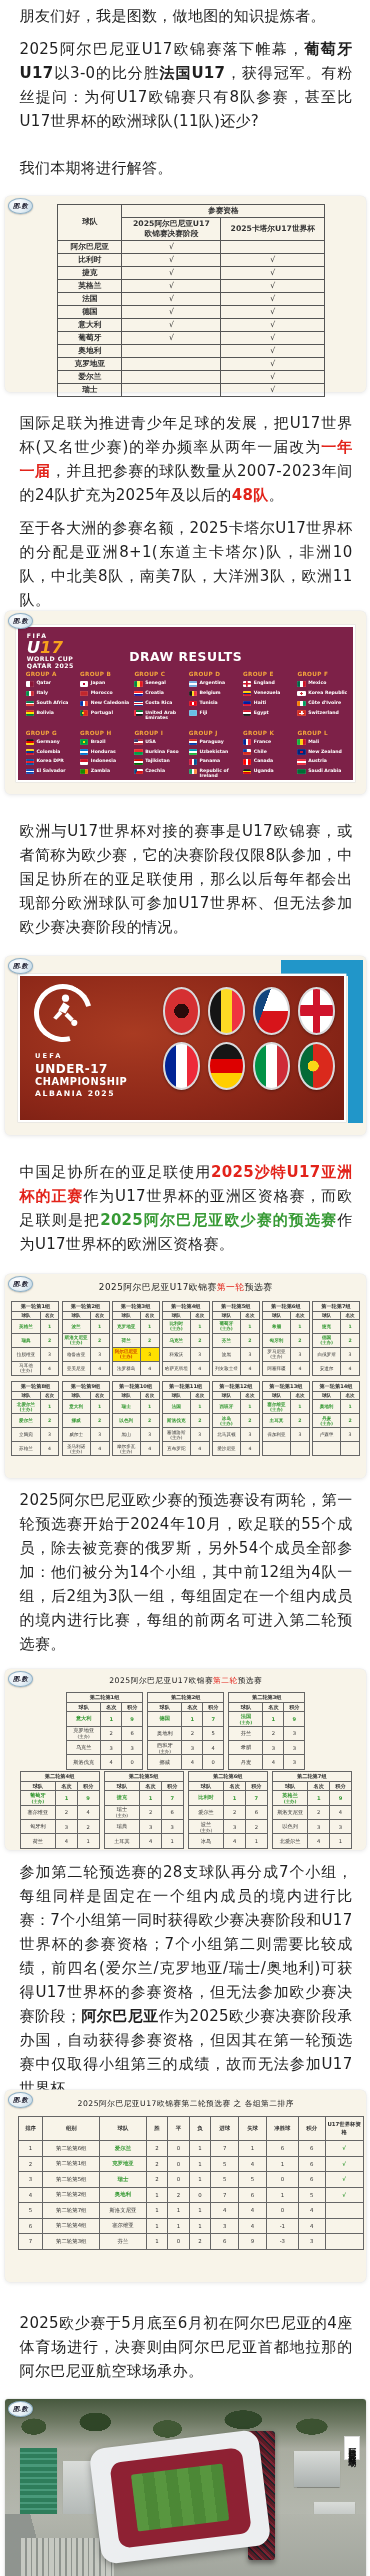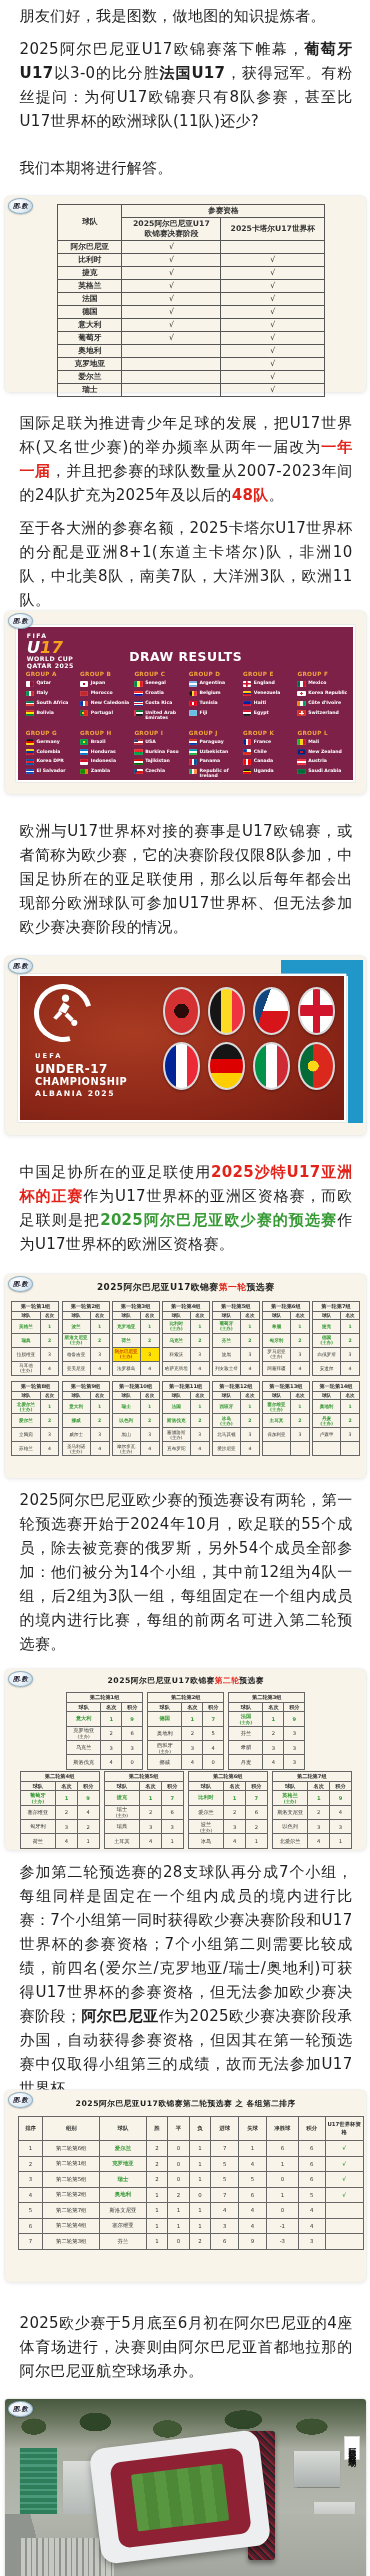--- a/index.html
+++ b/index.html
@@ -16,21 +16,21 @@
   .para .rb{font-weight:700;color:var(--red)}
   .para .gb{font-weight:700;color:var(--green)}
   
   .card{position:absolute;left:5.2px;width:361px;background:var(--cream);border-radius:5.2px;
         box-shadow:0 0 0 0.5px #ececec,0 1px 4.1px rgba(0,0,0,.10)}
   .tds{position:absolute;left:2.6px;top:2.1px;width:25px;height:16px;border-radius:50%;z-index:5;
        background:radial-gradient(circle at 35% 30%,#ffffff,#e3edf4 55%,#bdd4e2);
        border:0.5px solid #8fb0c6;display:flex;align-items:center;justify-content:center;
        font-size:6.2px;font-weight:700;font-style:italic;color:#223;box-shadow:0 0.5px 1.5px rgba(0,0,0,.3)}
   .ctitle{position:absolute;top:8.2px;left:0;width:100%;text-align:center;font-size:8.8px;
-          font-weight:700;color:#222;letter-spacing:0.5px}
+          font-weight:400;color:#222;letter-spacing:0.5px}
   .ctitle .hl{color:var(--red)}
   
   .qt{position:absolute;left:52px;top:8.2px;width:268px;border-collapse:collapse;
       font-size:7.7px;color:#333;text-align:center}
   .qt td{border:0.5px solid var(--tbl);padding:1px 7px;height:12.4px}
   .qt .hd{font-weight:700;height:10.8px}
   .qt .sub{font-weight:700;height:22px;line-height:9.8px}
   .qt .c-team{width:65px;font-weight:700}
   
   .poster{position:absolute;left:11.3px;right:11.3px;top:14.4px;bottom:12.4px;background:var(--maroon);

